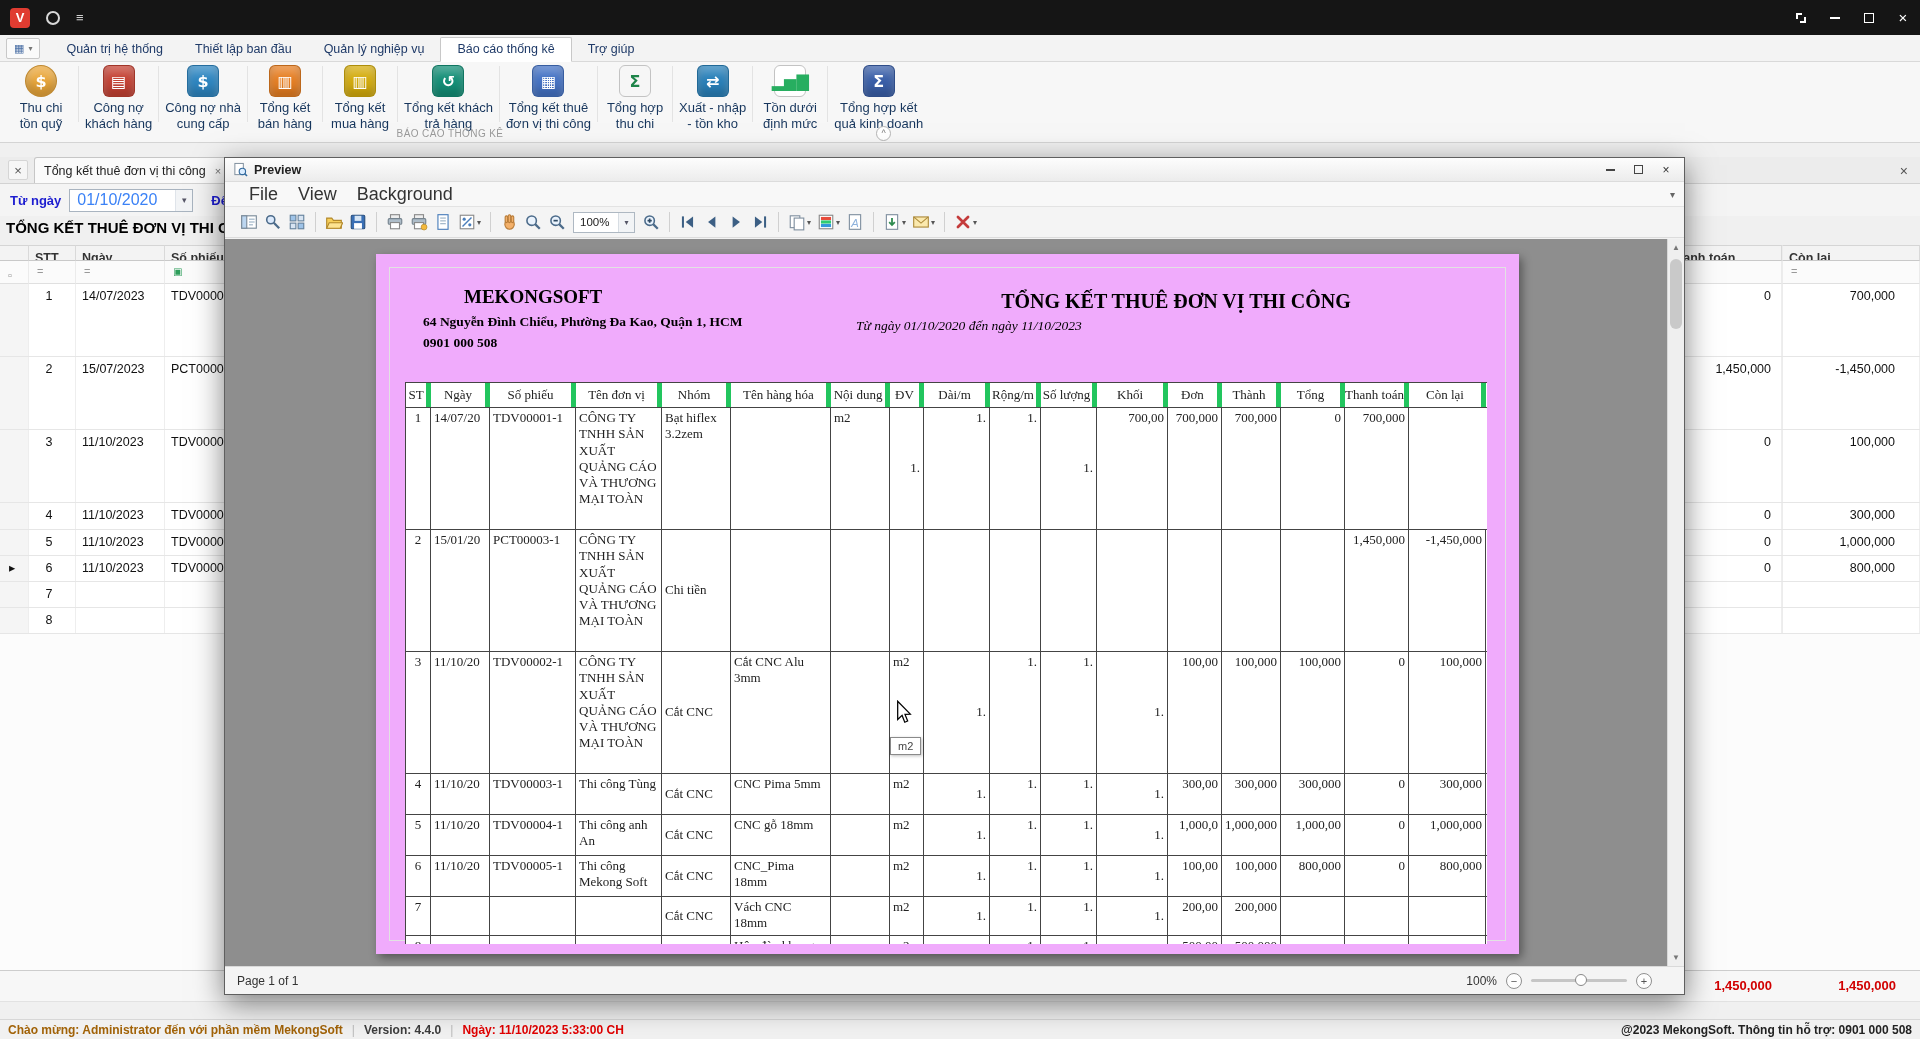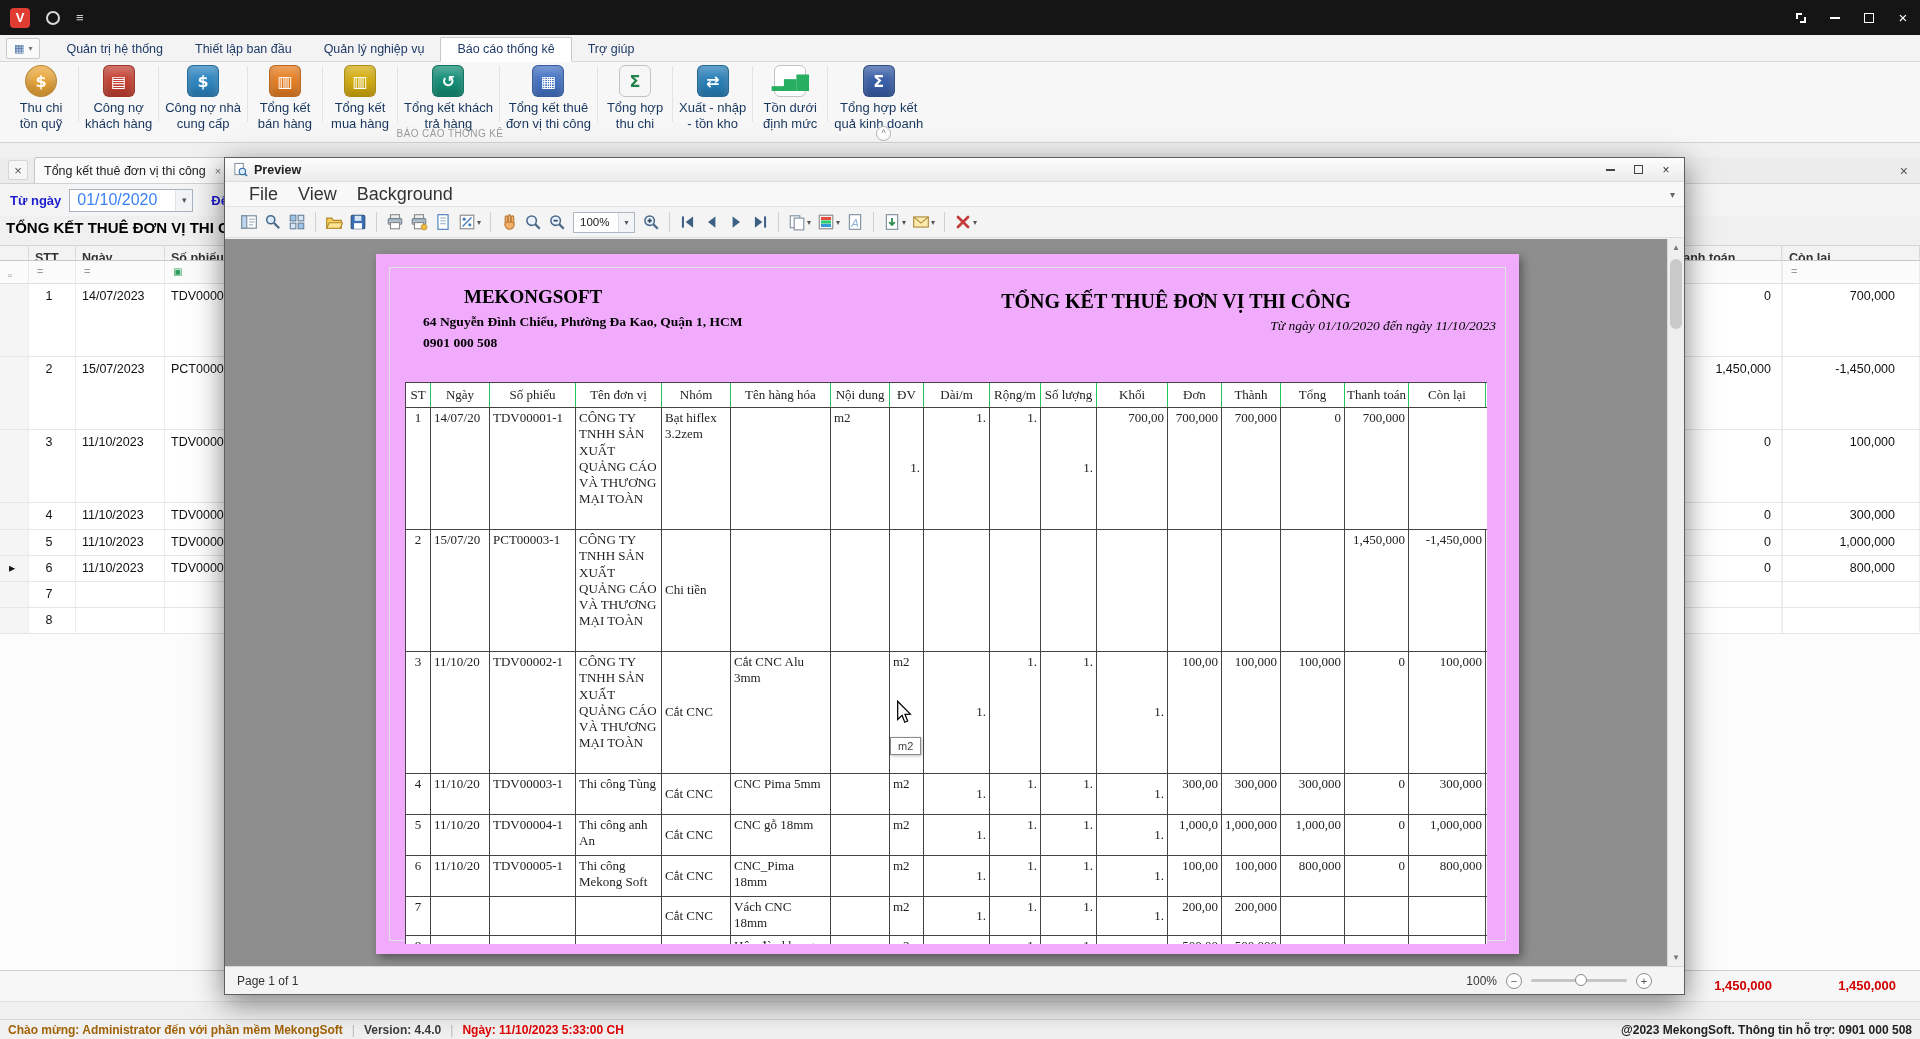--- a/index.html
+++ b/index.html
@@ -123,24 +123,24 @@
   .zthumb{position:absolute;left:44px;top:-5px;width:12px;height:12px;border:1px solid #888;border-radius:50%;background:#fff}
 
   
   .page{position:absolute;left:151px;top:15px;width:1143px;height:700px;background:#f0abfc;box-shadow:3px 4px 9px rgba(0,0,0,.4)}
   .pmargin{position:absolute;left:13px;top:13px;right:13px;bottom:13px;border:1px solid #e2e2e2}
   .rep{font-family:"Liberation Serif","DejaVu Serif",serif;color:#000}
   .rep-company{position:absolute;left:88px;top:32px;font-weight:bold;font-size:19px}
   .rep-addr{position:absolute;left:47px;top:60px;font-weight:bold;font-size:13.5px}
   .rep-phone{position:absolute;left:47px;top:81px;font-weight:bold;font-size:13.5px}
   .rep-title{position:absolute;left:480px;top:36px;width:640px;text-align:center;font-weight:bold;font-size:20px}
-  .rep-range{position:absolute;left:480px;top:64px;width:640px;text-align:right;font-style:italic;font-size:13.5px}
+  .rep-range{position:absolute;left:480px;top:64px;width:640px;text-align:left;font-style:italic;font-size:13.5px}
   .rtable{position:absolute;left:29px;top:128px;width:1082px;height:562px;overflow:hidden;border-top:1px solid #444;border-left:1px solid #444;font-family:"Liberation Serif","DejaVu Serif",serif}
   #repHead{display:grid;height:25px;border-bottom:1px solid #444;background:#fff}
-  .rhcell{border-right:1px solid #22c55e;display:flex;align-items:center;justify-content:center;font-size:13px;white-space:nowrap;overflow:hidden;padding:0 2px}
+  .rhcell{border-right:5px solid #22c55e;display:flex;align-items:center;justify-content:center;font-size:13px;white-space:nowrap;overflow:hidden;padding:0 2px}
   .rrow{display:grid;border-bottom:1px solid #444;background:#fff}
   .rcell{border-right:1px solid #444;padding:2px 3px;font-size:13px;line-height:1.25;display:flex;align-items:flex-start;overflow:hidden}
   .rcell.num{justify-content:flex-end;text-align:right}
   .rcell.vmid{align-items:center}
   .rcell.cst{justify-content:center}
 
   
   #tooltip{position:absolute;left:890px;top:737px;z-index:40;background:#fff;border:1px solid #8a8a8a;padding:2px 7px;font-size:11px;color:#444;box-shadow:1px 1px 3px rgba(0,0,0,.25)}
   #cursor{position:absolute;left:896px;top:700px;z-index:41}
 </style>
@@ -638,21 +638,21 @@
               <div class="rcell num">1.</div>
               <div class="rcell num vmid">1.</div>
               <div class="rcell num">700,00</div>
               <div class="rcell num">700,000</div>
               <div class="rcell num">700,000</div>
               <div class="rcell num">0</div>
               <div class="rcell num">700,000</div>
             </div>
             <div class="rrow" style="grid-template-columns: 25px 59px 86px 86px 69px 100px 59px 34px 66px 51px 56px 71px 54px 59px 64px 64px 77px; height: 122px;">
               <div class="rcell cst">2</div>
-              <div class="rcell">15/07/20</div>
+              <div class="rcell">15/01/20</div>
               <div class="rcell">PCT00003-1</div>
               <div class="rcell">CÔNG TY TNHH SẢN XUẤT QUẢNG CÁO VÀ THƯƠNG MẠI TOÀN</div>
               <div class="rcell vmid">Chi tiền</div>
               <div class="rcell"></div>
               <div class="rcell"></div>
               <div class="rcell"></div>
               <div class="rcell num vmid"></div>
               <div class="rcell num"></div>
               <div class="rcell num"></div>
               <div class="rcell num vmid"></div>

